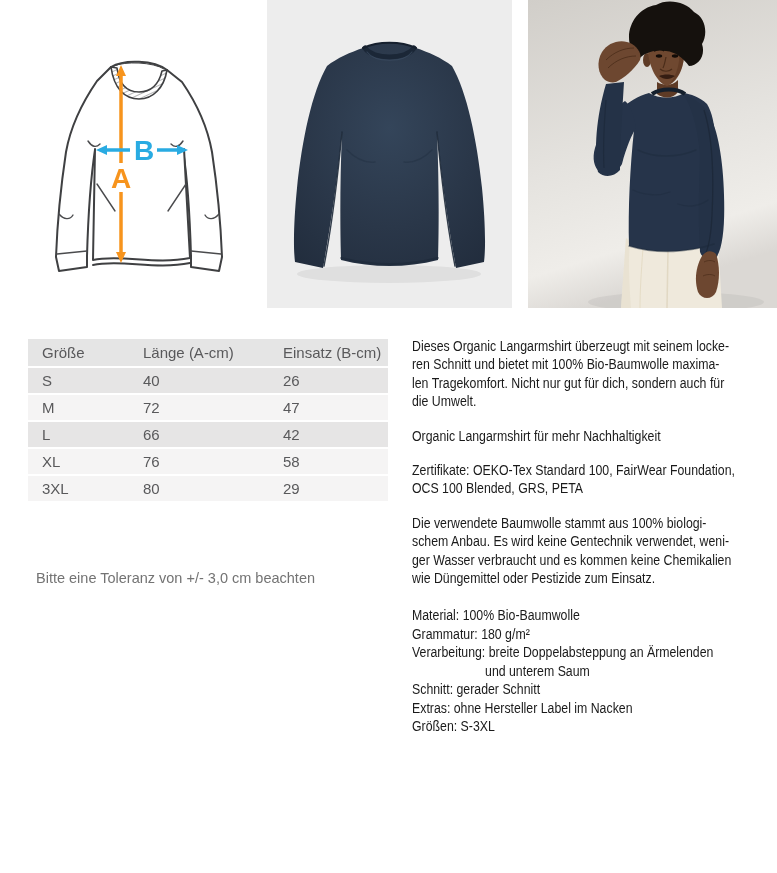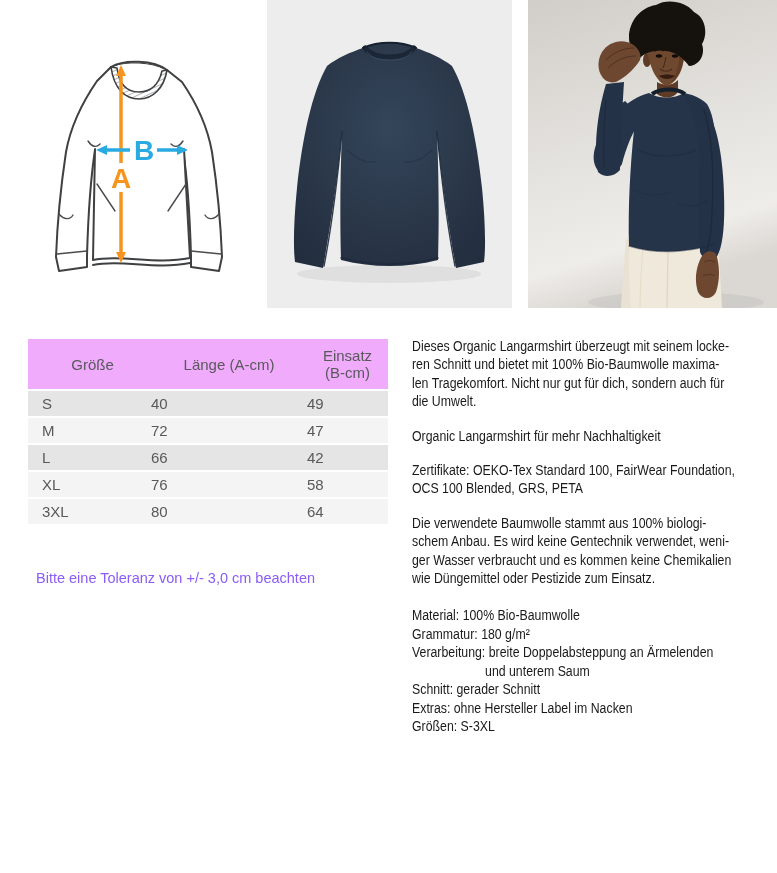--- a/index.html
+++ b/index.html
@@ -10,29 +10,29 @@
   .panel{position:absolute;top:0;height:308px;}
   .panel-diagram{left:0;width:250px;background:#fff;}
   .panel-product{left:267px;width:245px;background:#EDEDED;}
   .panel-model{left:528px;width:249px;}
   .panel svg{display:block;}
 
   
   table.size-table{position:absolute;left:28px;top:339px;width:360px;
     border-collapse:collapse;table-layout:fixed;font-size:15px;color:#59595B;
     border-bottom:2px solid #D9D8D8;}
-  table.size-table th{height:27px;background:#f0abfc;font-weight:normal;text-align:center;
-    border-bottom:2px solid #fff;padding:8px;}
+  table.size-table th{height:27px;background:#e5e5e5;font-weight:normal;text-align:left;
+    border-bottom:2px solid #fff;padding:0;}
   table.size-table td{height:25px;border-bottom:2px solid #fff;padding:0;}
   table.size-table th:first-child,table.size-table td:first-child{padding-left:14px;width:101px;}
   table.size-table th:nth-child(2),table.size-table td:nth-child(2){width:140px;}
   table.size-table tr.odd td{background:#E6E5E5;}
   table.size-table tr.even td{background:#F5F4F4;}
 
-  .tolerance{position:absolute;left:36px;top:570px;font-size:14.5px;color:#8b5cf6;}
+  .tolerance{position:absolute;left:36px;top:570px;font-size:14.5px;color:#737373;}
 
   
   .description{position:absolute;left:412px;top:337px;width:400px;font-size:14px;
     line-height:18.4px;color:#1A1A1A;transform:scaleX(0.88);transform-origin:0 0;}
   .description .para{margin:0 0 16px 0;}
   .description .para.last-wrap{margin-bottom:19px;}
   .description .spec-line{margin:0;}
   .description .spec-cont{padding-left:83px;}
 </style>
 </head>
@@ -193,41 +193,41 @@
       <tr>
         <th>Größe</th>
         <th>Länge (A-cm)</th>
         <th>Einsatz (B-cm)</th>
       </tr>
     </thead>
     <tbody>
         <tr class="odd">
           <td>S</td>
           <td>40</td>
-          <td>49</td>
+          <td>26</td>
         </tr>
         <tr class="even">
           <td>M</td>
           <td>72</td>
           <td>47</td>
         </tr>
         <tr class="odd">
           <td>L</td>
           <td>66</td>
           <td>42</td>
         </tr>
         <tr class="even">
           <td>XL</td>
           <td>76</td>
           <td>58</td>
         </tr>
         <tr class="even">
           <td>3XL</td>
           <td>80</td>
-          <td>64</td>
+          <td>29</td>
         </tr>
       </tbody>
   </table>
 
   <div class="tolerance">Bitte eine Toleranz von +/- 3,0 cm beachten</div>
 
   <div class="description">
     <div class="para">
         <div>Dieses Organic Langarmshirt überzeugt mit seinem locke-</div>
         <div>ren Schnitt und bietet mit 100% Bio-Baumwolle maxima-</div>

